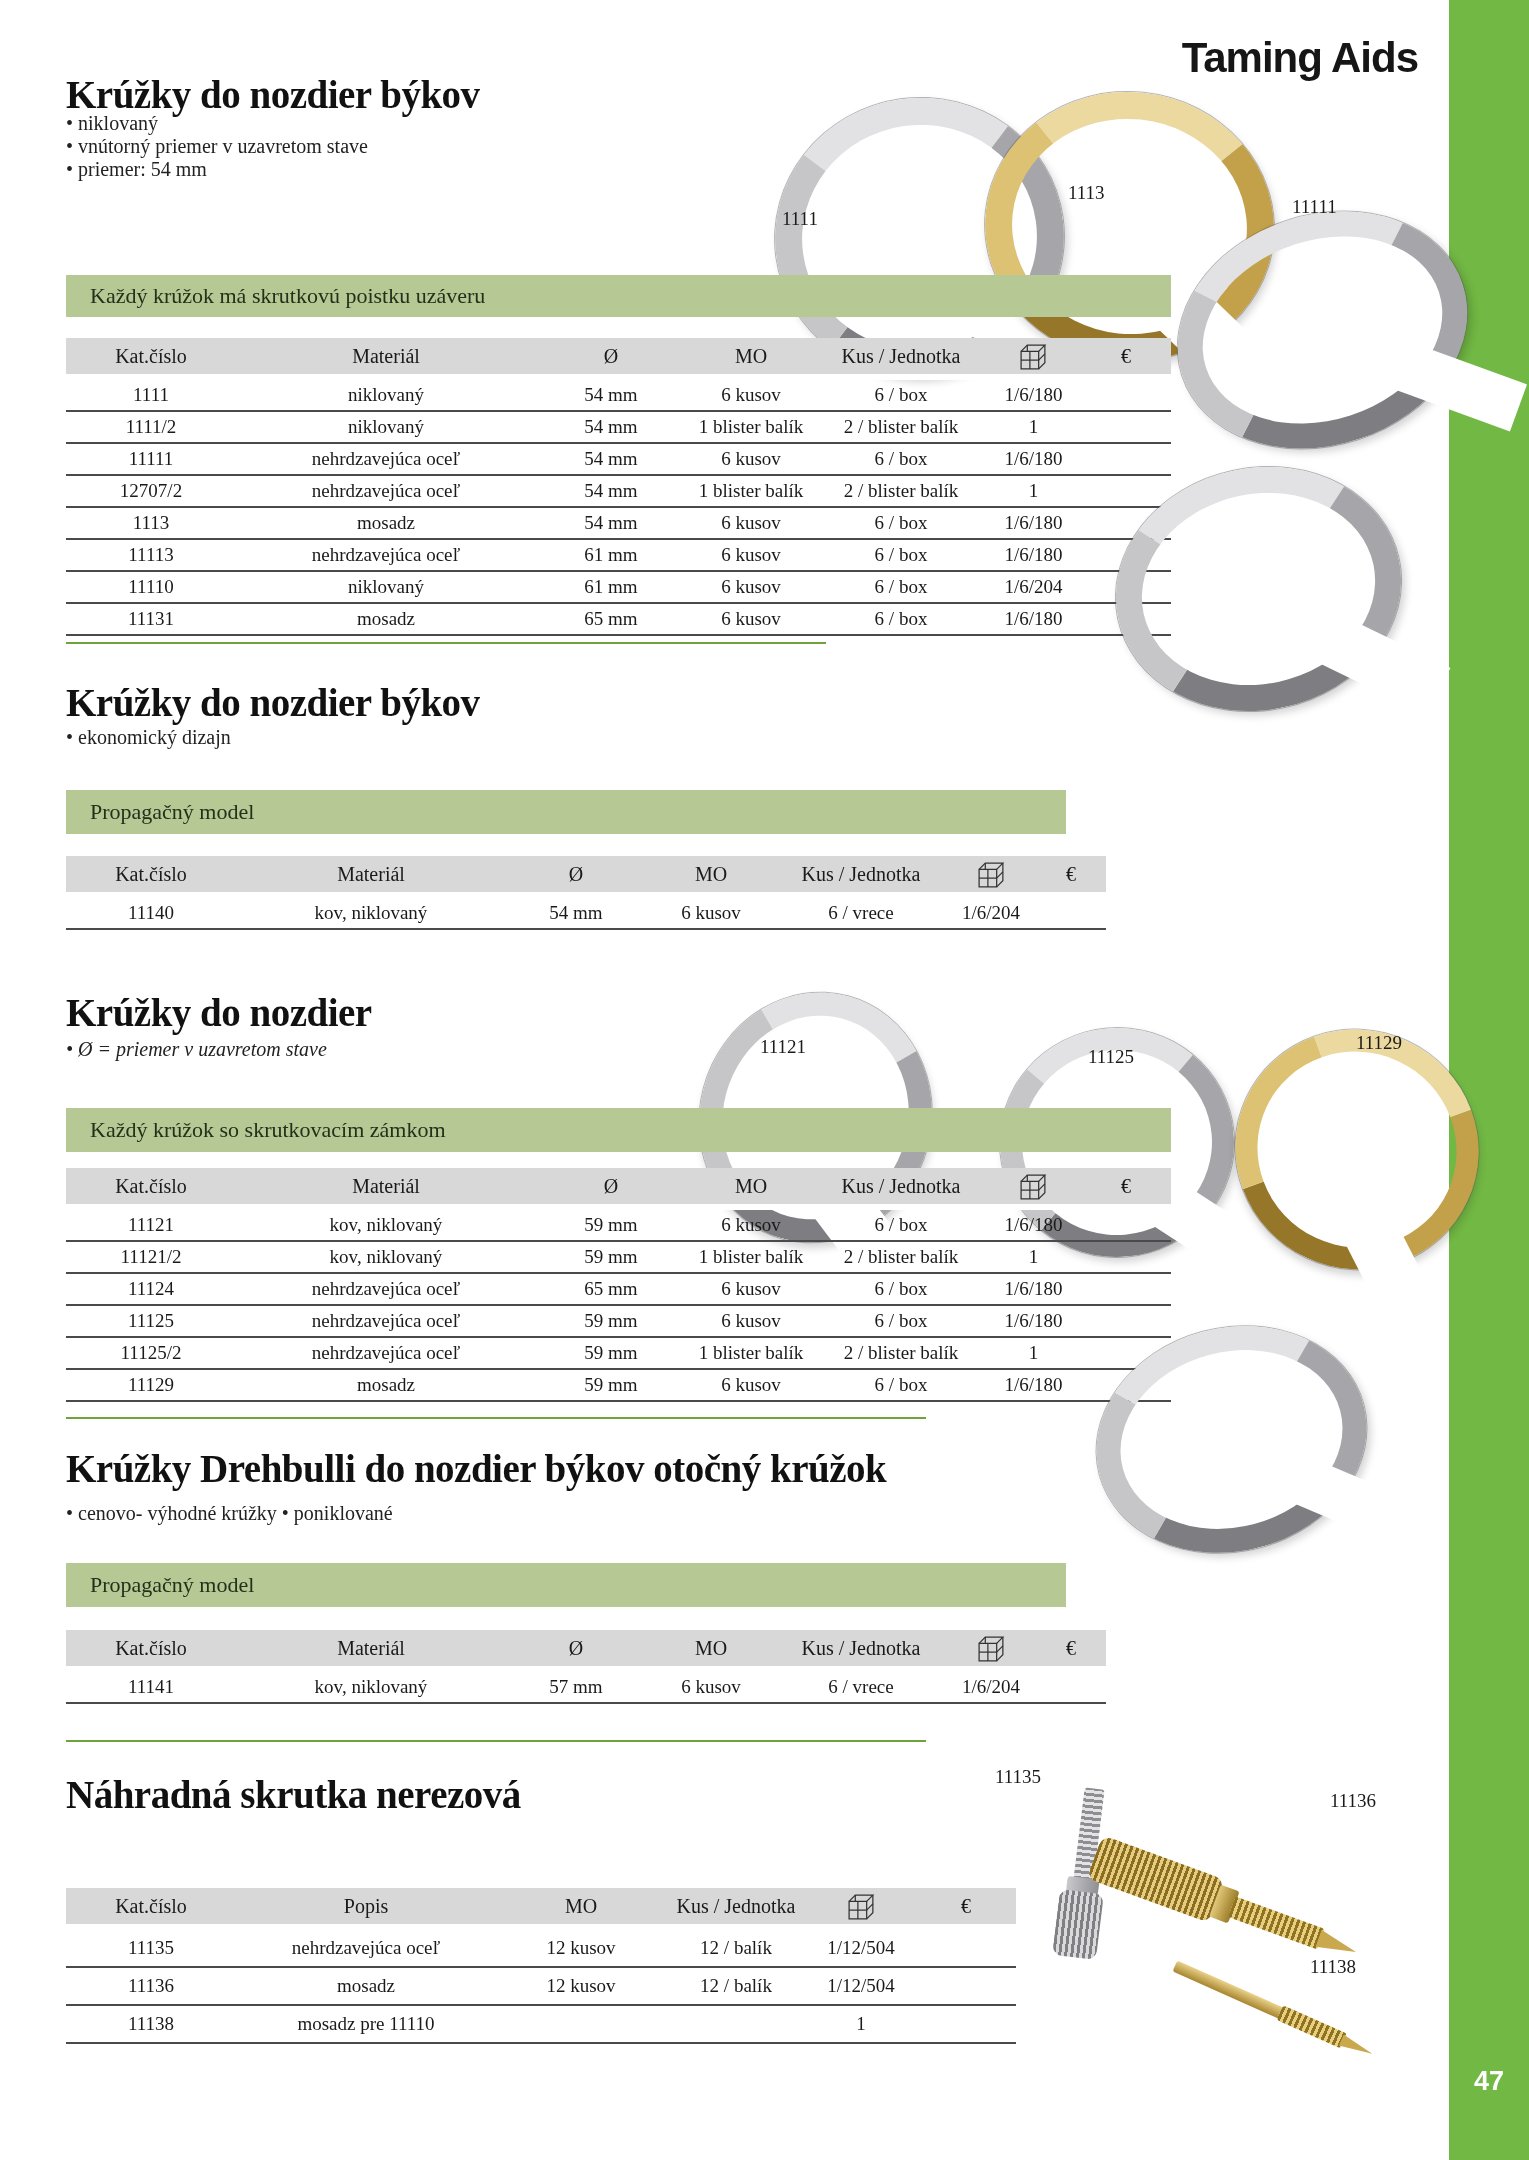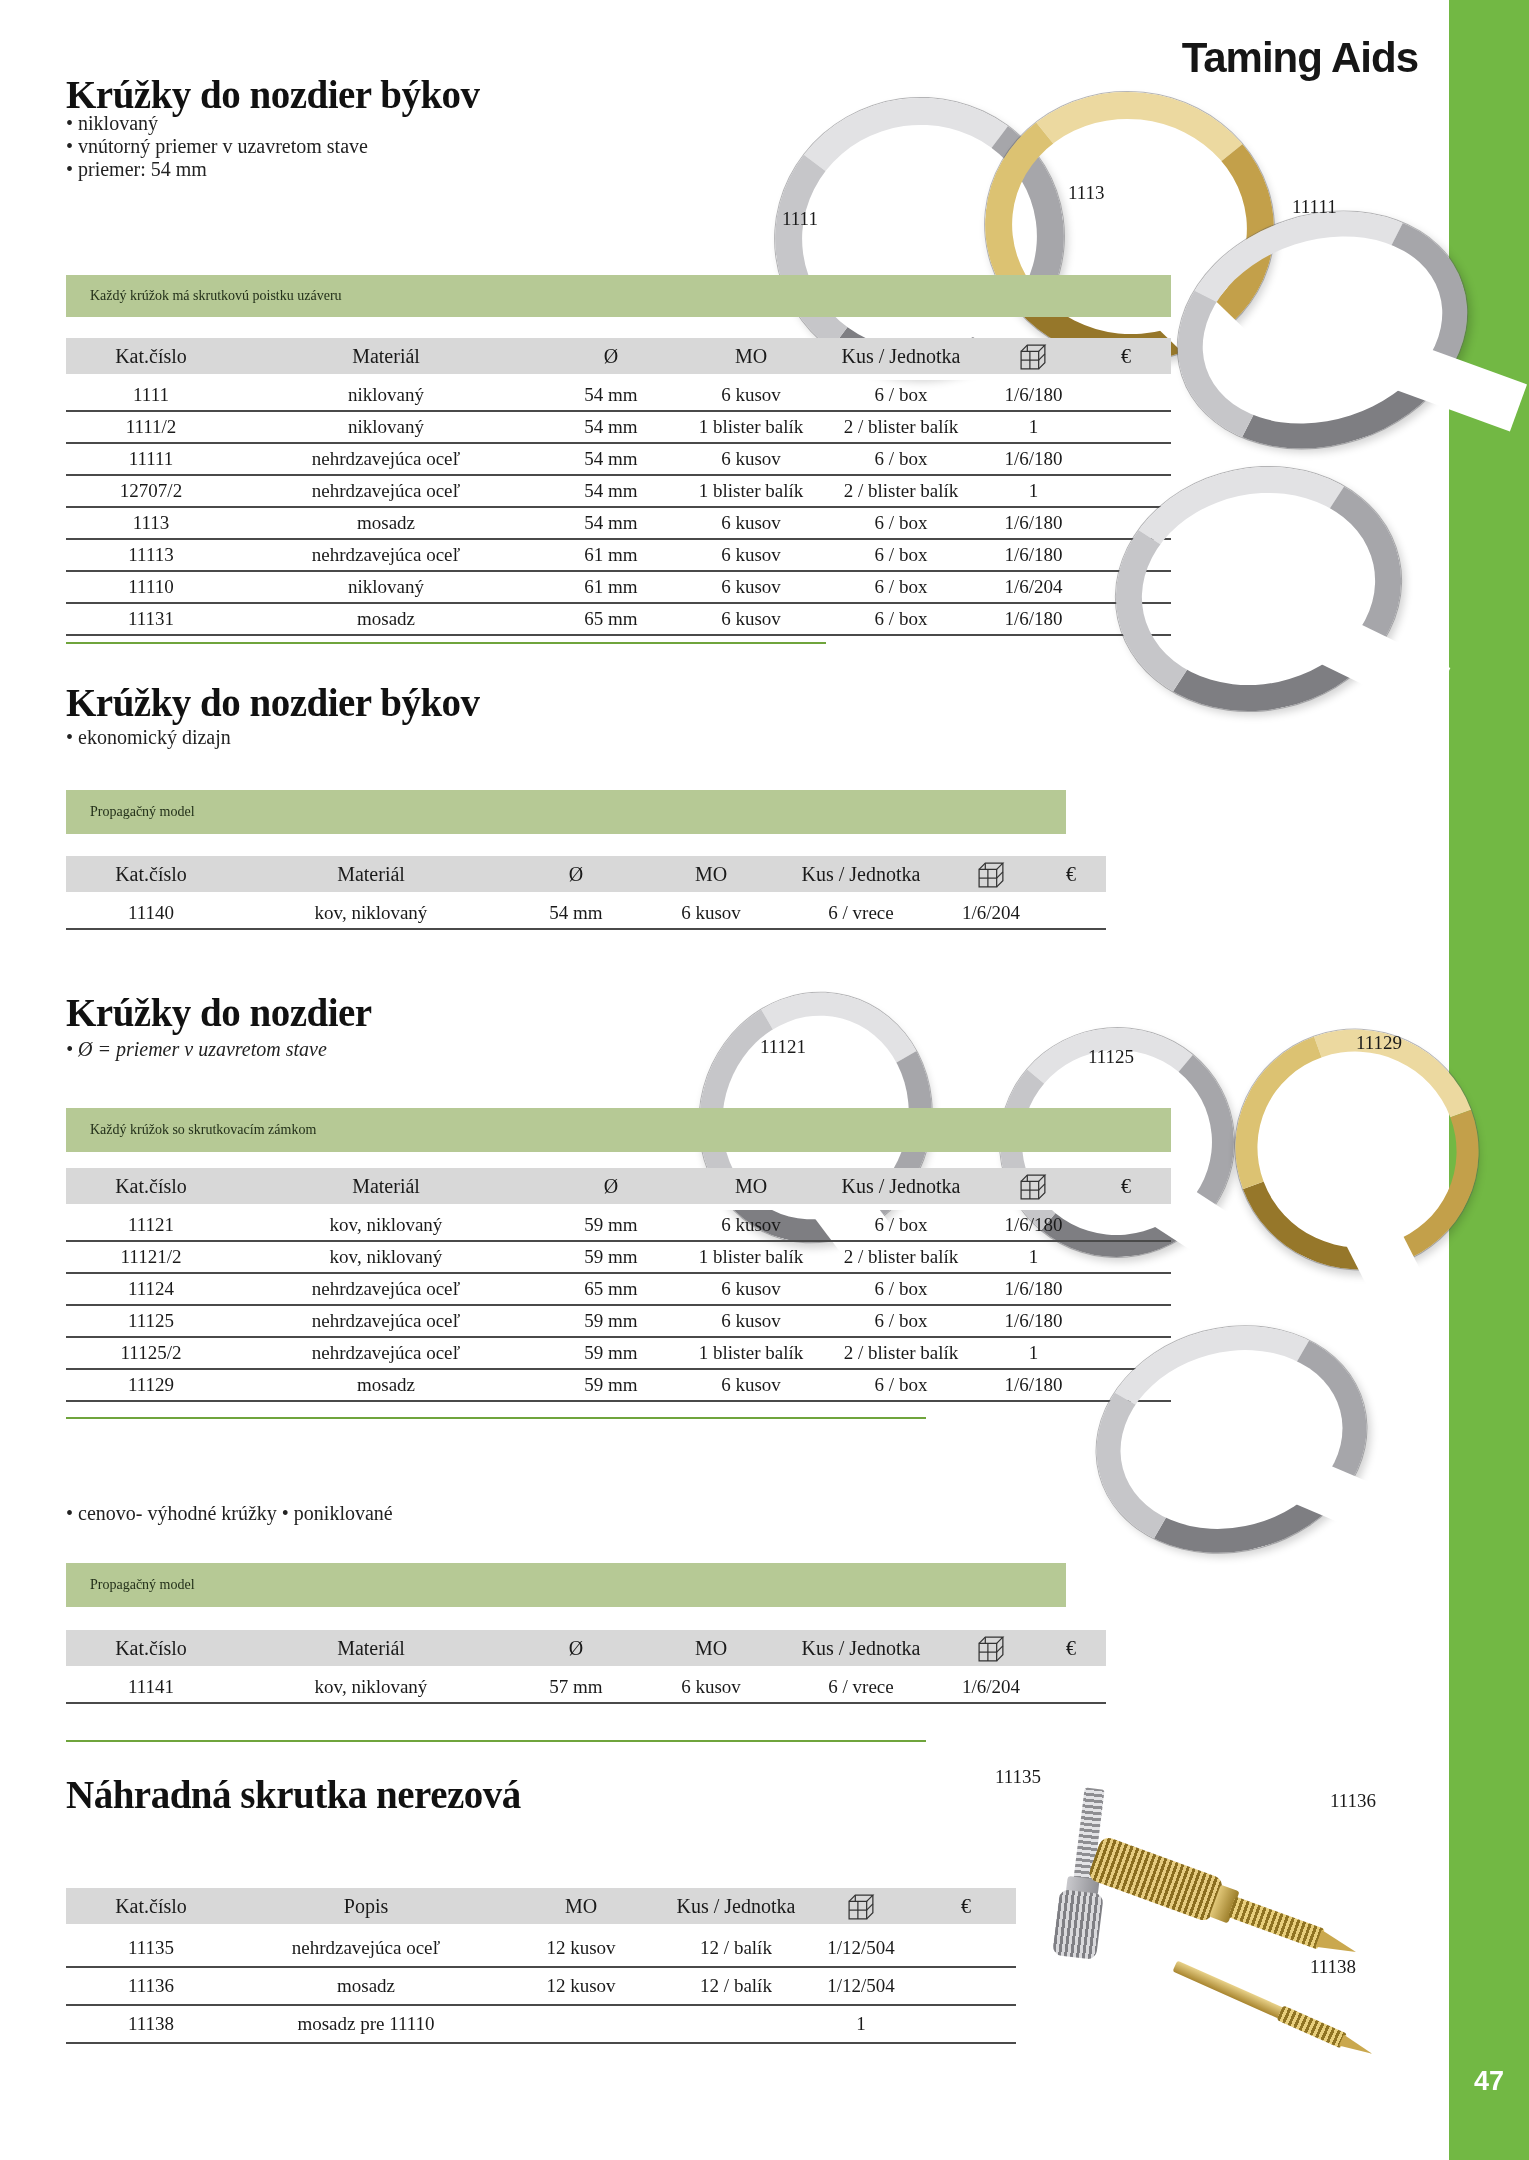--- a/index.html
+++ b/index.html
@@ -16,21 +16,21 @@
              font-family:"Liberation Sans", sans-serif;font-weight:bold;font-size:42px;
              letter-spacing:-1px;color:#161616;}
 
   
   .sec-heading{position:absolute;margin:0;font-weight:bold;font-size:39px;letter-spacing:-0.5px;color:#111;}
   .bullets{position:absolute;margin:0;padding:0;list-style:none;font-size:20px;line-height:23px;color:#222;}
   .bullets li::before{content:"• ";}
 
   
   .banner{position:absolute;background:#b6c995;display:flex;align-items:center;}
-  .banner span{padding-left:24px;font-size:14px;color:#23301a;}
+  .banner span{padding-left:24px;font-size:22px;color:#23301a;}
 
   
   .green-rule{position:absolute;height:2px;background:#6fa43c;}
 
   
   table.ptable{position:absolute;border-collapse:collapse;table-layout:fixed;font-size:19px;color:#1a1a1a;}
   table.ptable th{background:#d8d8d8;font-weight:normal;font-size:20px;height:36px;
                   border-bottom:6px solid #ffffff;text-align:center;vertical-align:middle;padding:0;}
   table.ptable td{border-bottom:2px solid #4a4a4a;height:30px;text-align:center;vertical-align:middle;padding:0;}
   table.t-tall td{height:36px;}
@@ -349,20 +349,21 @@
           <td>6 kusov</td>
           <td>6 / box</td>
           <td>1/6/180</td>
           <td></td>
         </tr>
       </tbody>
     </table>
 
   <div class="green-rule" style="left:66px;top:1417px;width:860px;"></div>
 
+  <h2 class="sec-heading" style="left:66px;top:1446px;">Krúžky Drehbulli do nozdier býkov otočný krúžok</h2>
   <ul class="bullets" style="left:66px;top:1494px;margin-top:8px;">
     <li>cenovo- výhodné krúžky • poniklované</li>
   </ul>
 
   <div class="ring ring-silver" style="left:1095px;top:1328px;width:225px;height:175px;border-width:24px;transform:rotate(-15deg);"></div>
 
   <div class="banner" style="left:66px;top:1563px;width:1000px;height:44px;">
     <span>Propagačný model</span>
   </div>
 

